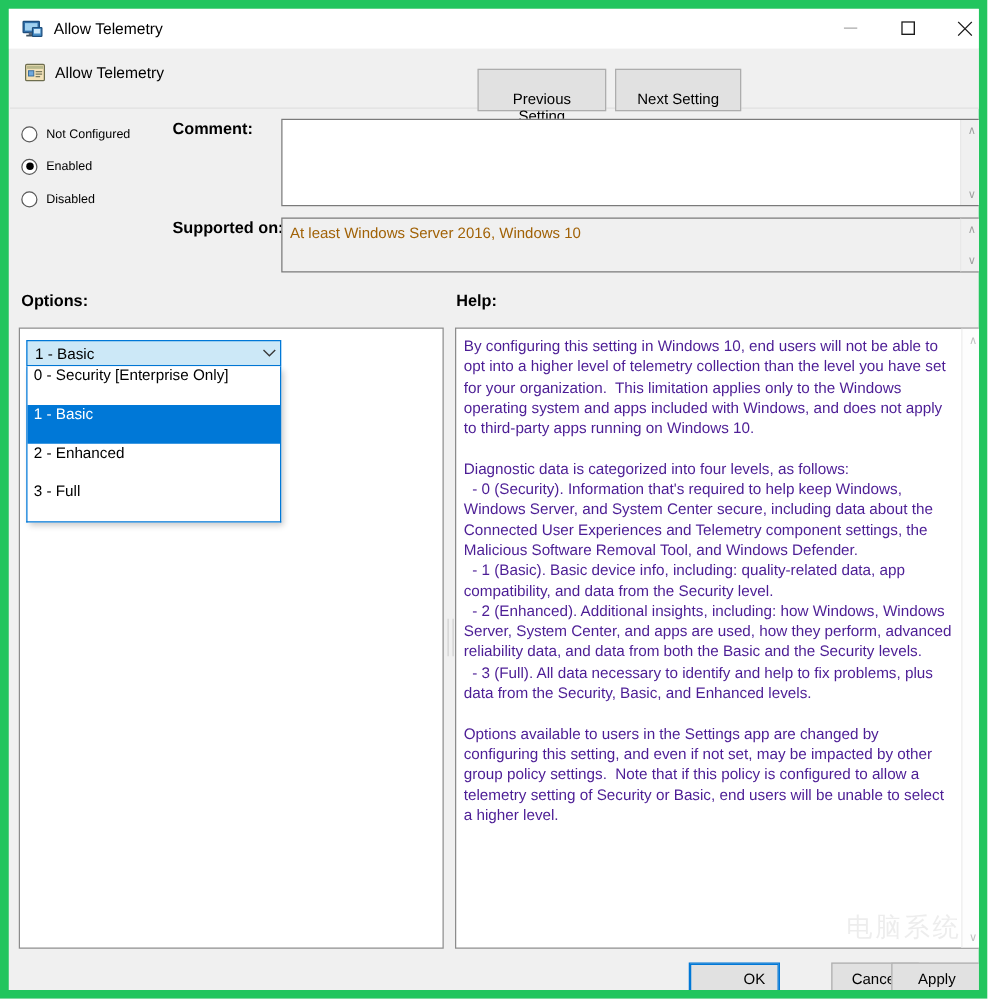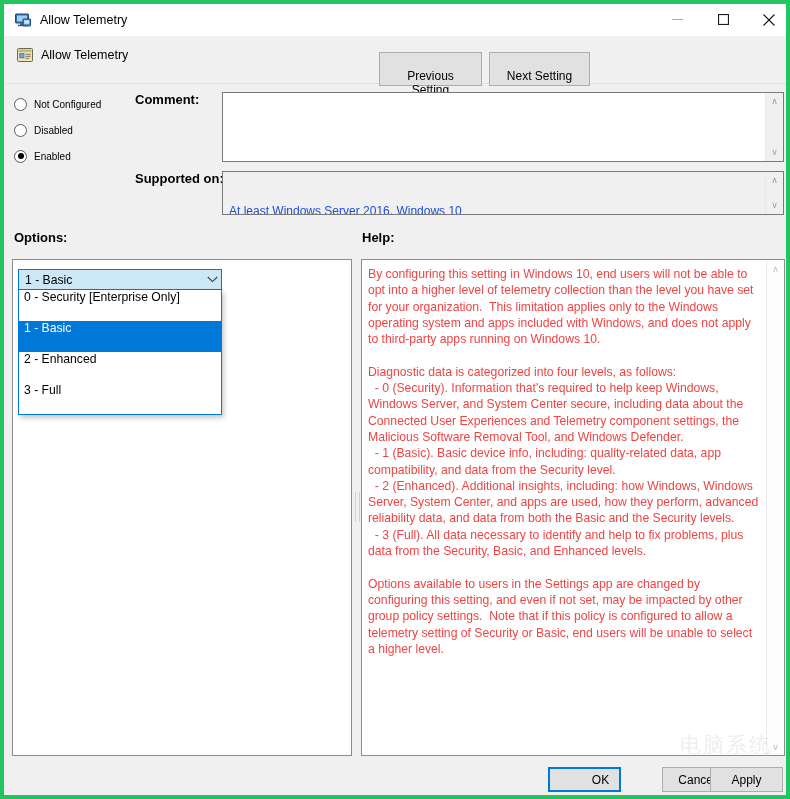--- a/index.html
+++ b/index.html
@@ -10,21 +10,21 @@
   body {
     font-family: "Liberation Sans", sans-serif;
     -webkit-font-smoothing: antialiased;
   }
   #app {
     position: relative;
     width: 790px;
     height: 799px;
     overflow: hidden;
     background: #f0f0f0;
-    border: 4px solid #22c55e;
+    border: 7px solid #22c55e;
     box-sizing: border-box;
   }
 
   
   .titlebar {
     position: absolute;
     left: 0; top: 0;
     width: 788px;
     height: 32px;
     background: #ffffff;
@@ -139,25 +139,24 @@
     background: #ffffff;
   }
   #fld-supported {
     left: 218px; top: 167px;
     width: 562px; height: 44px;
     background: #f0f0f0;
   }
   .field-text {
     flex: 1;
     font-size: 12px;
-    color: #1d4ed8;
+    color: #a16207;
     padding: 4px 6px;
     line-height: 15px;
     overflow: hidden;
-    margin-top: 28px;
   }
   .vscroll {
     width: 17px;
     background: #f0f0f0;
     border-left: 1px solid #e8e8e8;
     display: flex;
     flex-direction: column;
     justify-content: space-between;
     align-items: center;
     flex: none;
@@ -180,21 +179,21 @@
     box-sizing: border-box;
   }
   #panel-options { left: 8px; width: 340px; }
   #panel-help {
     left: 357px; width: 424px;
     display: flex;
   }
   .help-text {
     flex: 1;
     font-size: 12.2px;
-    color: #ef4444;
+    color: #4c1d95;
     line-height: 16.3px;
     padding: 6px 7px 0 6px;
     white-space: pre-wrap;
     overflow: hidden;
   }
   .help-scroll {
     width: 17px;
     background: #fdfdfd;
     border-left: 1px solid #ededed;
     display: flex;
@@ -350,27 +349,27 @@
     <span class="header-title">Allow Telemetry</span>
   </div>
   <button class="hbtn" id="btn-prev">Previous Setting</button>
   <button class="hbtn" id="btn-next">Next Setting</button>
 
   <div class="radios">
     <div class="radio-row">
       <span class="radio-mark"></span>
       <span>Not Configured</span>
     </div>
+    <div class="radio-row checked">
+      <span class="radio-mark"></span>
+      <span>Enabled</span>
+    </div>
     <div class="radio-row">
       <span class="radio-mark"></span>
       <span>Disabled</span>
-    </div>
-    <div class="radio-row checked">
-      <span class="radio-mark"></span>
-      <span>Enabled</span>
     </div>
   </div>
 
   <span class="lbl" id="lbl-comment">Comment:</span>
   <div class="field" id="fld-comment">
     <div class="field-text"></div>
     <div class="vscroll">
       <span class="arr">∧</span>
       <span class="arr">∨</span>
     </div>

